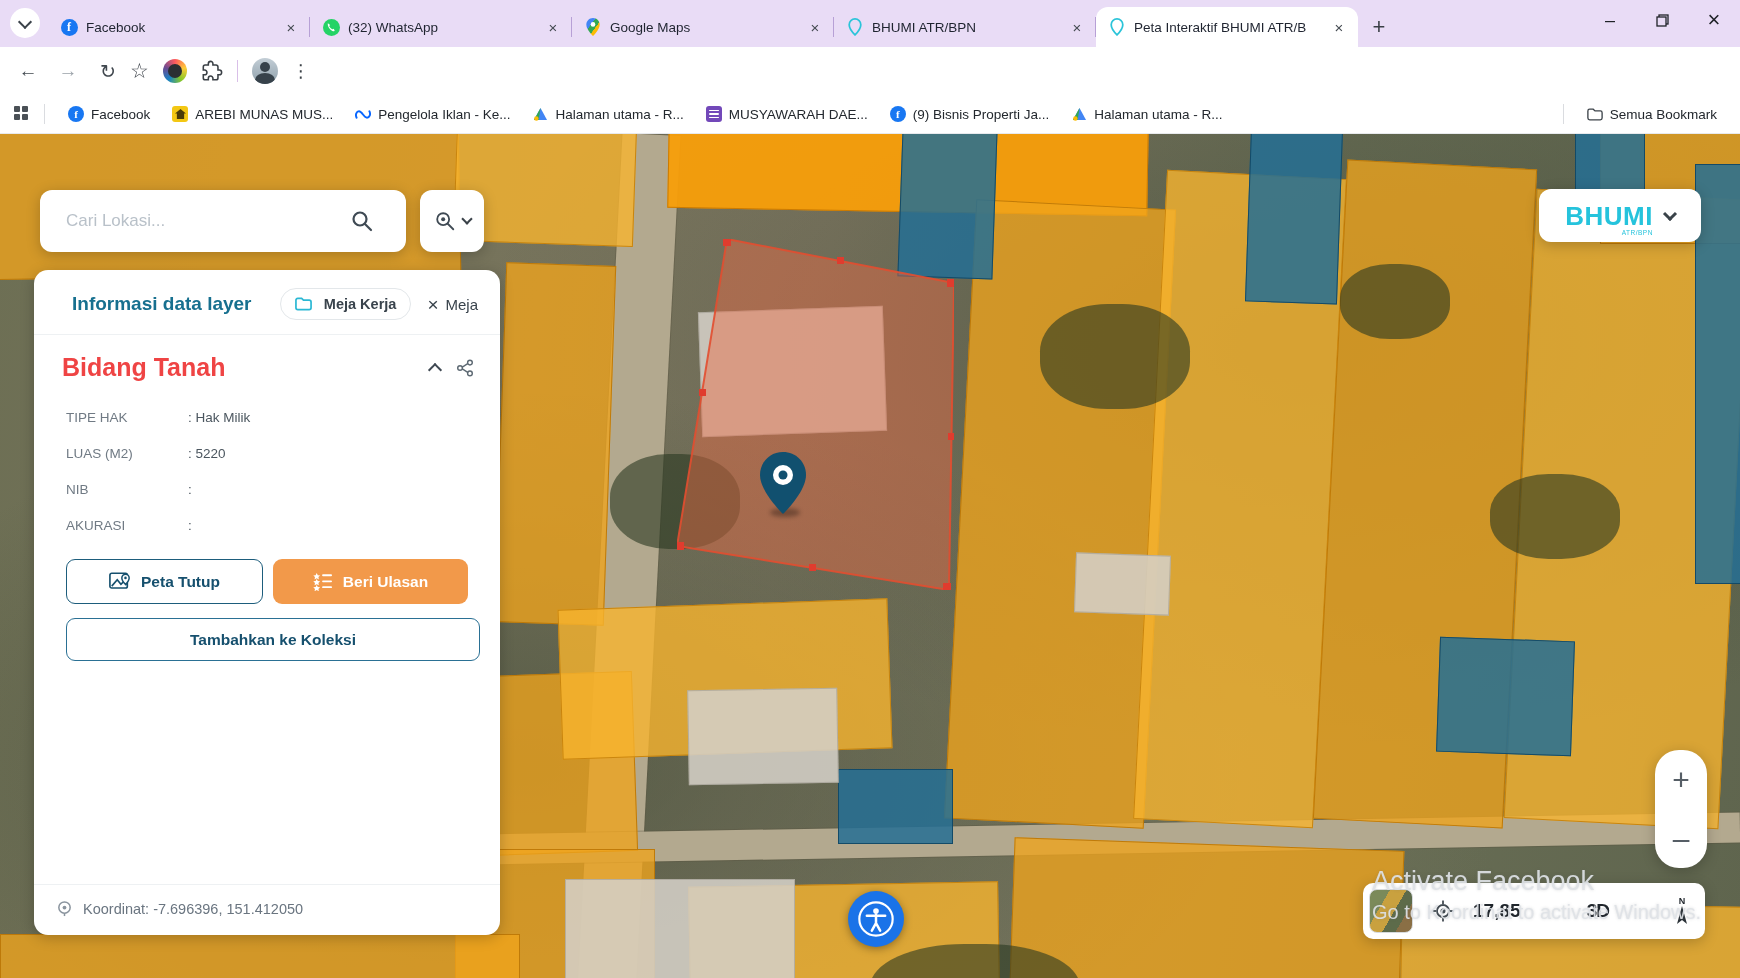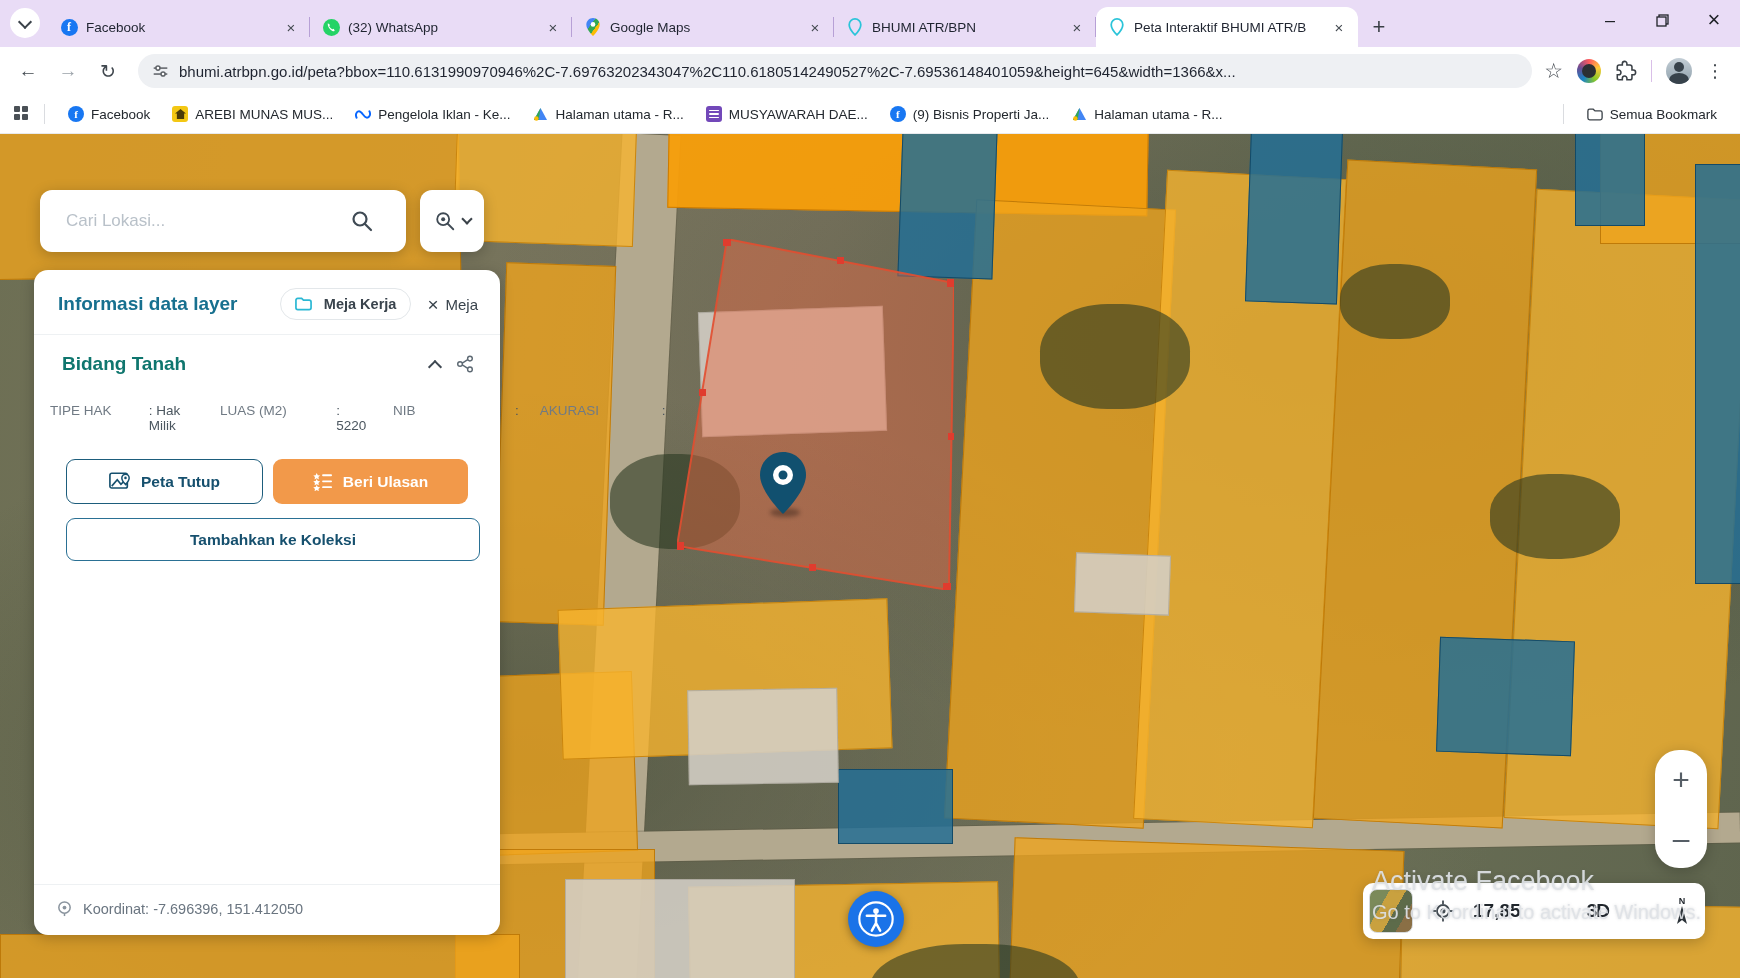--- a/index.html
+++ b/index.html
@@ -71,29 +71,29 @@
   .pin-shadow { position:absolute; left:770px; top:374px; width:30px; height:9px; border-radius:50%; background:rgba(0,0,0,.3); filter:blur(2px); }
 
   
   .card { position:absolute; background:#fff; border-radius:12px; box-shadow:0 3px 14px rgba(0,0,0,.22); }
   .searchbox { left:40px; top:56px; width:366px; height:62px; display:flex; align-items:center; padding:0 32px 0 26px; }
   .searchbox input { border:0; outline:0; flex:1; font-size:17px; color:#3c4650; background:transparent; font-family:"Liberation Sans",sans-serif; }
   .searchbox input::placeholder { color:#b9c1c9; }
   .locbox { left:420px; top:56px; width:64px; height:62px; display:flex; align-items:center; justify-content:center; gap:7px; }
 
   .panel { left:34px; top:136px; width:466px; height:665px; border-radius:14px; display:flex; flex-direction:column; }
-  .panel-head { display:flex; align-items:center; padding:18px 22px 14px 24px; gap:10px; }
+  .panel-head { display:flex; align-items:center; padding:18px 22px 14px 38px; gap:10px; }
   .panel-title { font-size:19px; font-weight:bold; color:#17708f; flex:1; }
   .meja-btn { display:flex; align-items:center; gap:12px; border:1px solid #e3e7ea; border-radius:18px; padding:7px 14px; font-size:14.5px; color:#39434c; font-weight:bold; }
   .tutup-btn { display:flex; align-items:center; gap:7px; font-size:15px; color:#39434c; padding-left:6px; }
   .panel-div { height:1px; background:#eef1f3; }
   .section-row { display:flex; align-items:center; padding:18px 26px 6px 28px; gap:16px; }
-  .section-title { font-size:19px; font-weight:bold; color:#0f766e; flex:1; }
+  .section-title { font-size:25px; font-weight:bold; color:#ef4444; flex:1; }
   .chev-up { width:10px; height:10px; border-right:2.5px solid #3e4852; border-bottom:2.5px solid #3e4852; transform:rotate(-135deg); margin-top:5px; }
-  .fields { padding:22px 28px 0 16px; display:flex; flex-direction:row; gap:21px; }
+  .fields { padding:22px 28px 0 32px; display:flex; flex-direction:column; gap:21px; }
   .frow { display:flex; font-size:13.5px; }
   .flabel { width:122px; color:#707a84; }
   .fvalue { color:#4b565f; }
   .btnrow { display:flex; gap:10px; padding:26px 32px 0 32px; }
   .btn-outline { flex:1; height:45px; border:1.7px solid #1d5d7c; border-radius:9px; background:#fff; display:flex; align-items:center; justify-content:center; gap:10px; font-size:15.5px; font-weight:bold; color:#16506e; font-family:"Liberation Sans",sans-serif; }
   .btn-orange { flex:1; height:45px; border:0; border-radius:9px; background:#f2994a; display:flex; align-items:center; justify-content:center; gap:10px; font-size:15.5px; font-weight:bold; color:#fff; font-family:"Liberation Sans",sans-serif; }
   .tambahrow { padding:14px 20px 0 32px; }
   .btn-wide { width:100%; height:43px; border:1.7px solid #2a7094; border-radius:9px; background:#fff; font-size:15.5px; font-weight:bold; color:#16506e; font-family:"Liberation Sans",sans-serif; }
   .panel-bottom { margin-top:auto; }
   .koor-row { display:flex; align-items:center; gap:10px; padding:15px 22px 18px 22px; font-size:14.5px; color:#6a7580; }
@@ -200,31 +200,20 @@
           </svg>
       </div>
       <div class="wbtn" style="font-size:22px;">×</div>
     </div>
   </div>
 
   <div class="toolbar">
     <div class="navbtn">←</div>
     <div class="navbtn fwd">→</div>
     <div class="navbtn">↻</div>
-    <div class="omnibox">
-      <svg width="17" height="17" viewBox="0 0 20 20">
-          <g stroke="#5f6368" stroke-width="1.8" fill="none">
-            <line x1="2" y1="6" x2="18" y2="6"></line>
-            <line x1="2" y1="13" x2="18" y2="13"></line>
-            <circle cx="7" cy="6" r="2.4" fill="#fff"></circle>
-            <circle cx="13" cy="13" r="2.4" fill="#fff"></circle>
-          </g>
-        </svg>
-      <span class="omni-url">bhumi.atrbpn.go.id/peta?bbox=110.6131990970946%2C-7.69763202343047%2C110.61805142490527%2C-7.69536148401059&amp;height=645&amp;width=1366&amp;x...</span>
-    </div>
     <div class="right-icons">
       <span style="font-size:21px;color:#454b52;">☆</span>
       <span class="lens-ic"></span>
       <svg width="22" height="22" viewBox="0 0 24 24">
           <path d="M20 11h-1.5V7.5c0-1.1-.9-2-2-2H13V4a2.5 2.5 0 0 0-5 0v1.5H4.5c-1.1 0-2 .9-2 2V11H4a2.5 2.5 0 0 1 0 5H2.5v3.5c0 1.1.9 2 2 2H8V20a2.5 2.5 0 0 1 5 0v1.5h3.5c1.1 0 2-.9 2-2V16H20a2.5 2.5 0 0 0 0-5z" fill="none" stroke="#3a4046" stroke-width="1.7"></path>
         </svg>
       <span class="tool-sep"></span>
       <span class="avatar"></span>
       <span class="dots">⋮</span>
     </div>
@@ -466,20 +455,27 @@
           <svg width="17" height="17" viewBox="0 0 18 18">
               <circle cx="9" cy="8" r="6" fill="none" stroke="#8a949e" stroke-width="1.6"></circle>
               <circle cx="9" cy="8" r="2" fill="#8a949e"></circle>
               <line x1="9" y1="14" x2="9" y2="17" stroke="#8a949e" stroke-width="1.6"></line>
             </svg>
           <span>Koordinat: -7.696396, 151.412050</span>
         </div>
       </div>
     </div>
 
+    <div class="card logo-card">
+      <span class="logo-txt">
+        <span>BHUMI</span>
+        <span class="logo-sub">ATR/BPN</span>
+      </span>
+      <span class="chev-dn"></span>
+    </div>
 
     <div class="card zoomctrl">
       <button class="zbtn">+</button>
       <button class="zbtn">–</button>
     </div>
 
     <div class="card statusbar">
       <span class="minimap"></span>
       <svg width="24" height="24" viewBox="0 0 24 24">
           <g stroke="#454d54" stroke-width="1.8" fill="none">

